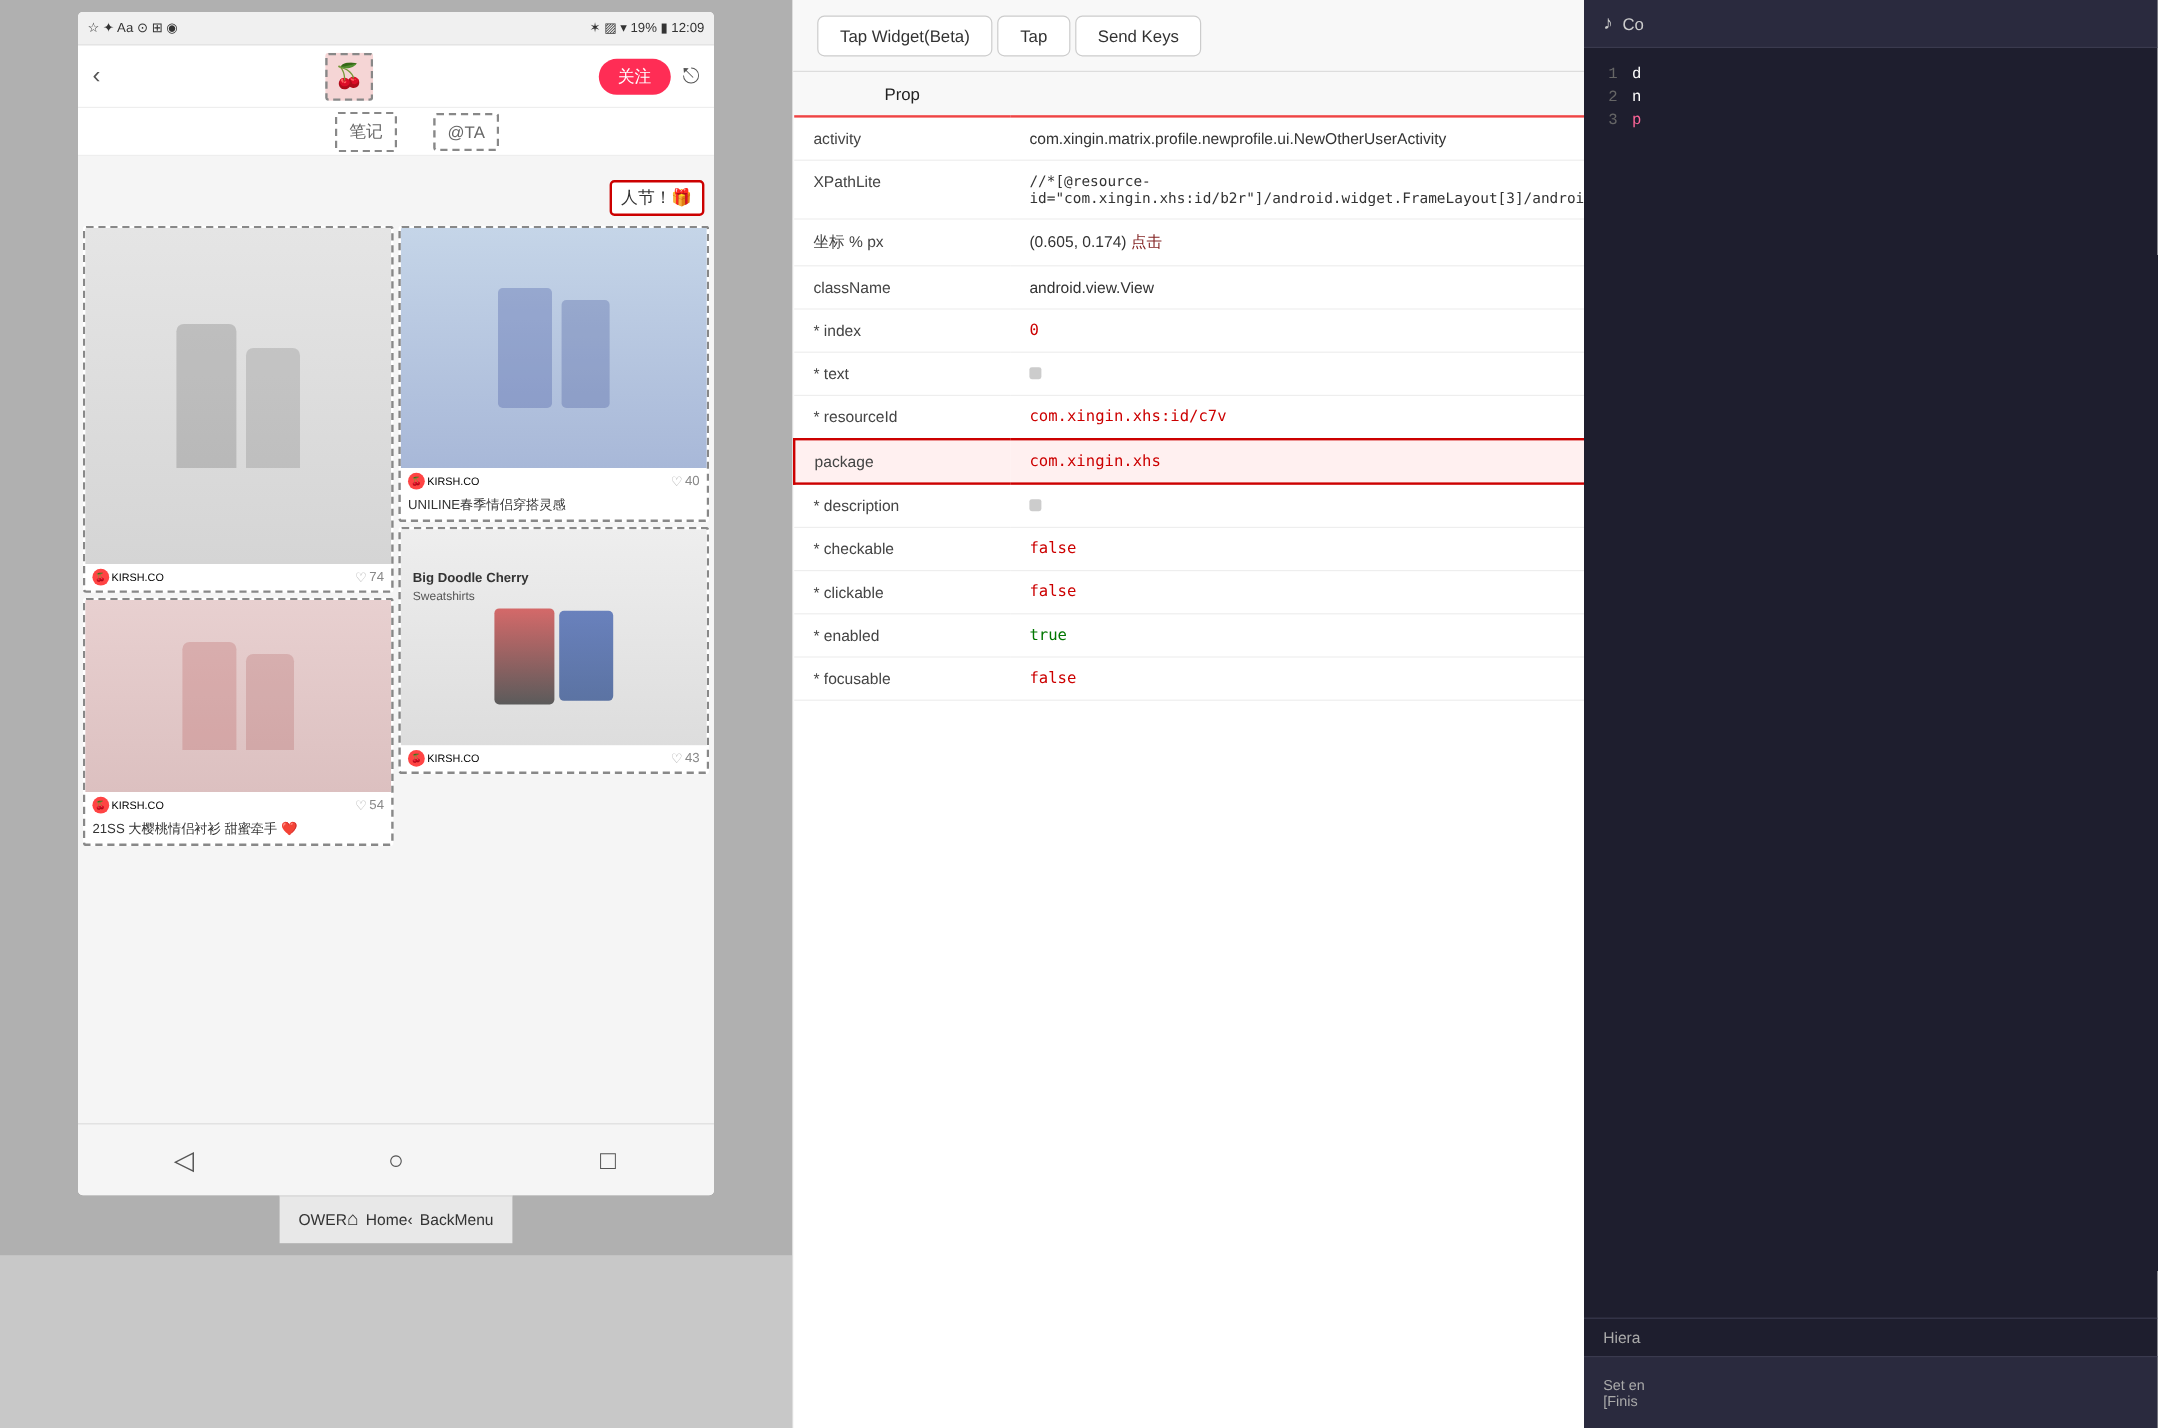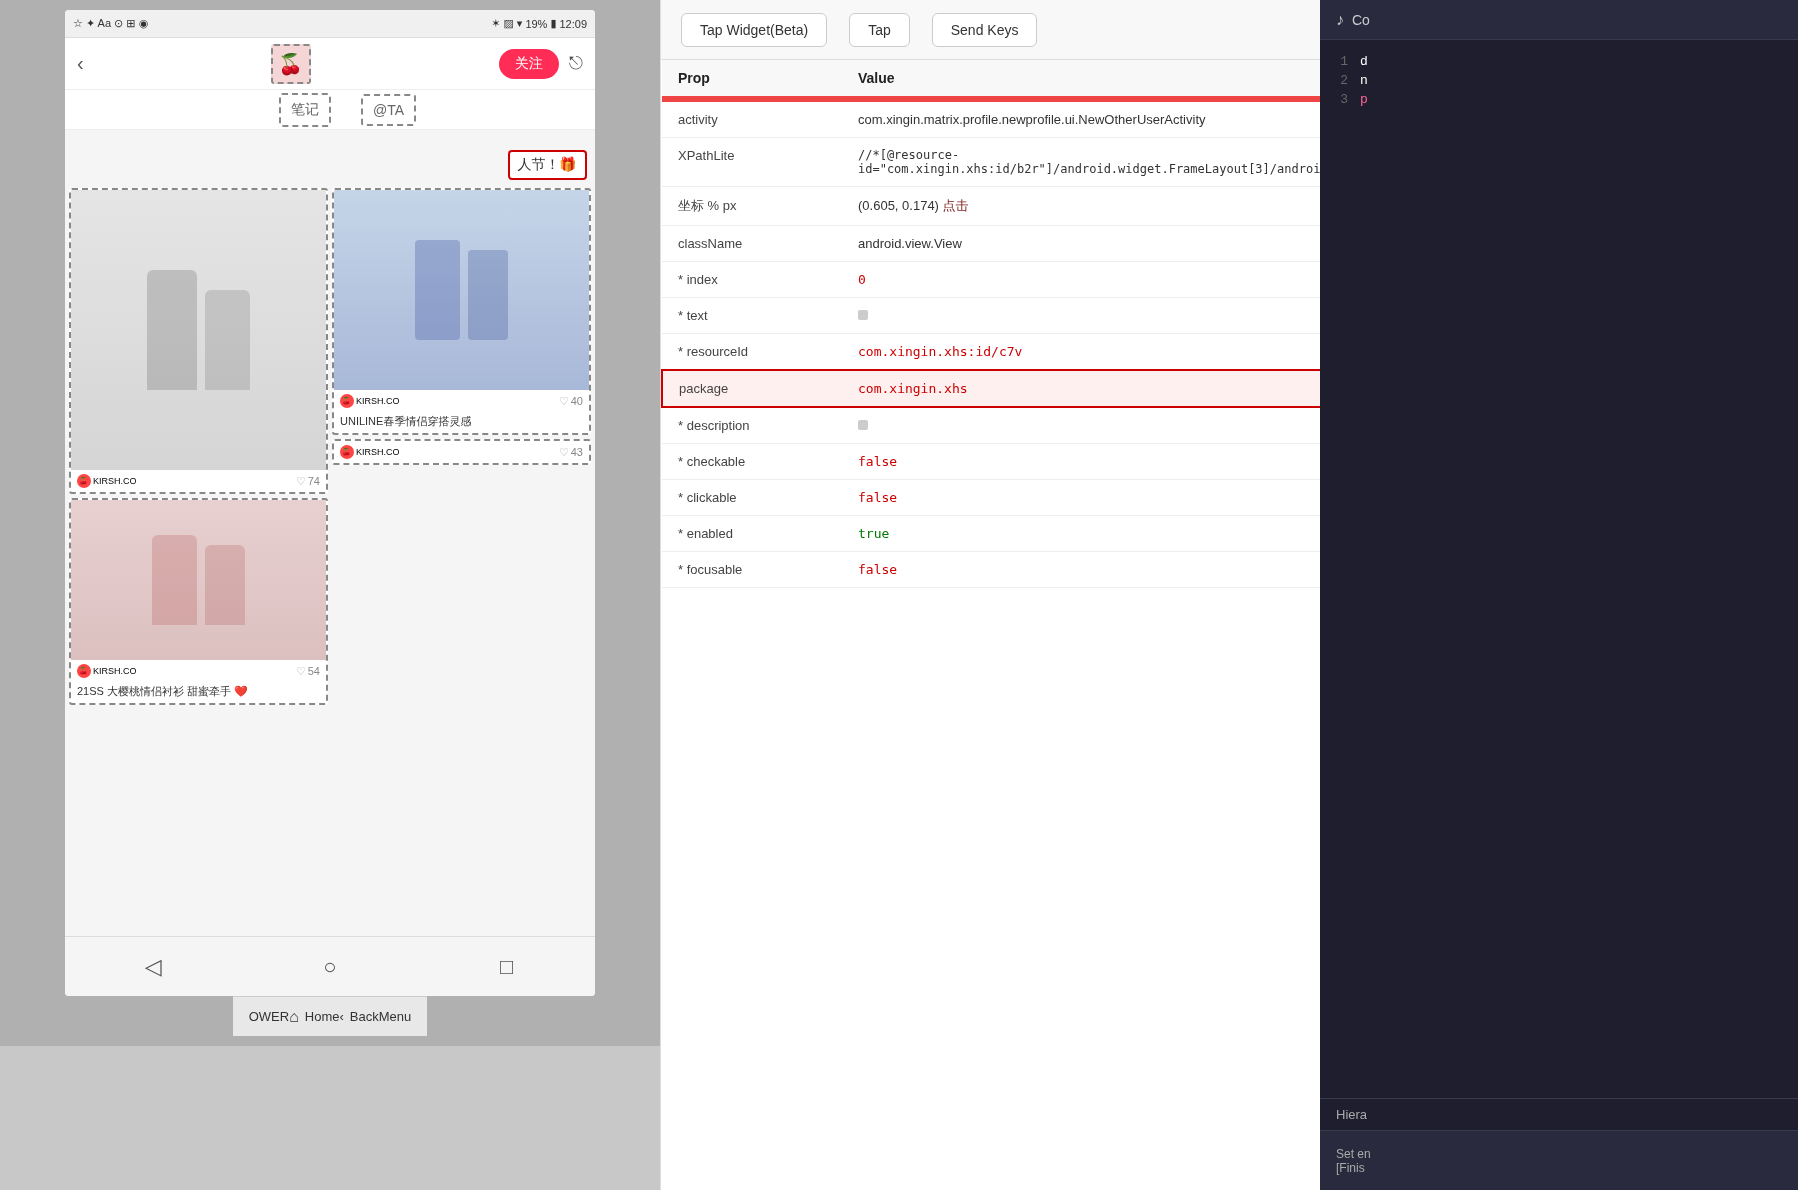--- a/index.html
+++ b/index.html
@@ -178,21 +178,21 @@
       display: flex;
       flex-direction: column;
       border-left: 1px solid #ddd;
     }
 
     .props-toolbar {
       height: 60px;
       background: #f8f8f8;
       display: flex;
       align-items: center;
-      gap: 22px;
+      gap: 4px;
       padding: 0 20px;
       border-bottom: 1px solid #ddd;
     }
     .props-btn {
       padding: 8px 18px;
       border: 1px solid #ccc;
       background: #fff;
       border-radius: 6px;
       font-size: 14px;
       cursor: pointer;
@@ -205,26 +205,26 @@
     }
 
     table {
       width: 100%;
       border-collapse: collapse;
     }
     thead tr {
       background: #f8f8f8;
     }
     th {
-      text-align: left;
+      text-align: center;
       padding: 10px 16px;
       font-size: 14px;
-      font-weight: 700;
+      font-weight: 400;
       color: #222;
-      border-bottom: 6px solid #ef4444;
+      border-bottom: 2px solid #ef4444;
     }
     td {
       padding: 10px 16px;
       font-size: 13px;
       color: #333;
       border-bottom: 1px solid #eee;
       vertical-align: top;
     }
     td:first-child {
       color: #444;
@@ -496,20 +496,30 @@
               </div>
               <div class="like-count">
                 <span class="heart-outline">♡</span>
                 <span>40</span>
               </div>
             </div>
             <div class="grid-item-title">UNILINE春季情侣穿搭灵感</div>
           </div>
 
           <div class="grid-item dashed-box">
+            <div class="fashion-figure-4" style="height:180px;">
+              <div style="display:flex; flex-direction:column; width:100%; padding:6px;">
+                <div style="font-size:11px; font-weight:bold; color:#333; padding:4px;">Big Doodle Cherry</div>
+                <div style="font-size:10px; color:#555; padding:0 4px;">Sweatshirts</div>
+                <div style="flex:1; display:flex; gap:4px; align-items:center; justify-content:center; padding:4px;">
+                  <div style="width:50px;height:80px;background:rgba(0,0,0,0.08);border-radius:4px; background: linear-gradient(180deg, #cc3333 0%, #222 100%); opacity:0.7;"></div>
+                  <div style="width:45px;height:75px;border-radius:4px; background: linear-gradient(180deg, #3355aa 0%, #224488 100%); opacity:0.7;"></div>
+                </div>
+              </div>
+            </div>
             <div class="grid-item-meta">
               <div class="kirsh-badge">
                 <div class="kirsh-dot">🍒</div>
                 <span style="font-size:9px;">KIRSH.CO</span>
               </div>
               <div class="like-count">
                 <span class="heart-outline">♡</span>
                 <span>43</span>
               </div>
             </div>

